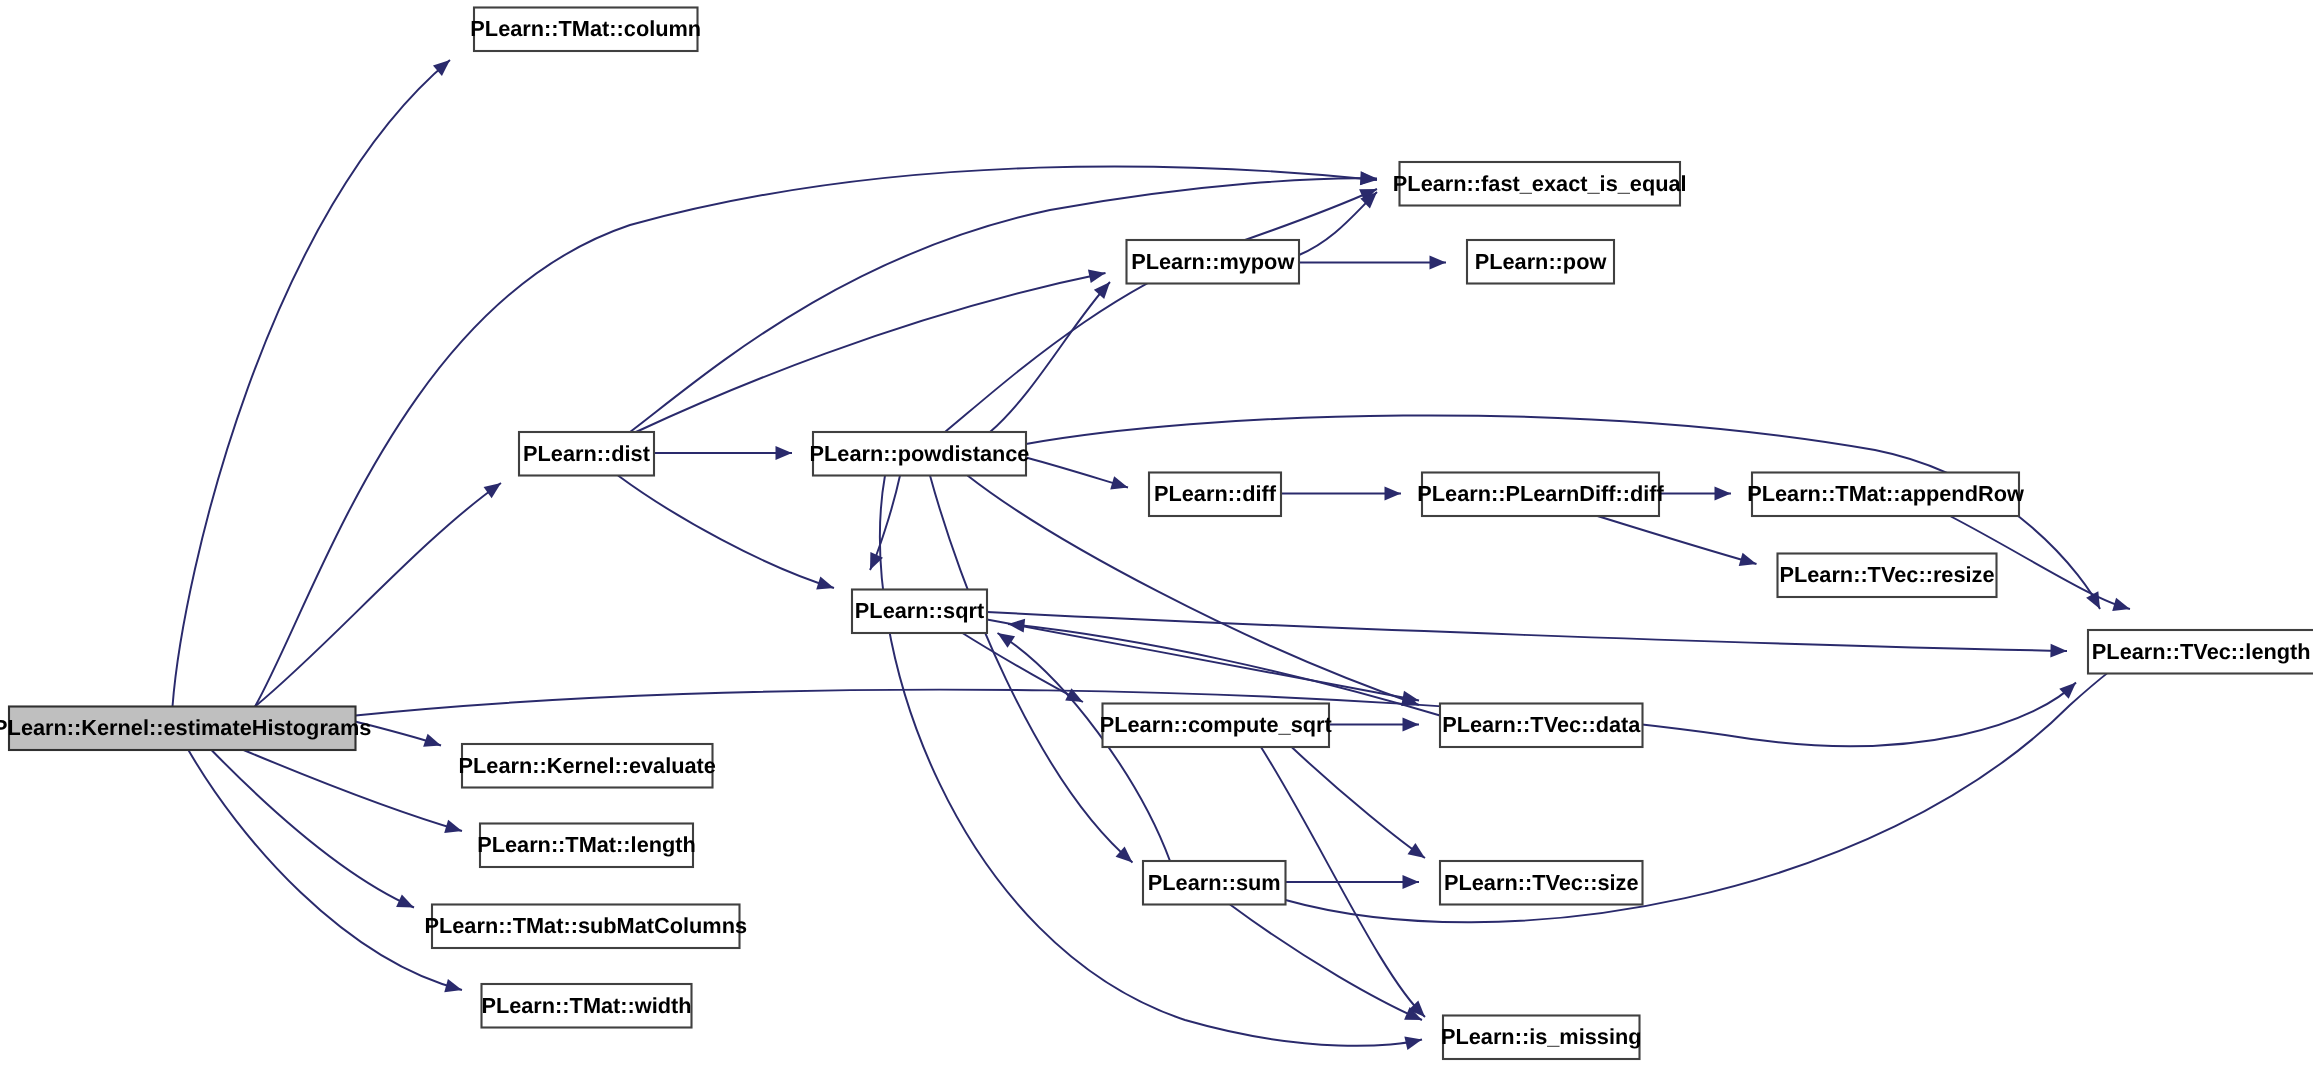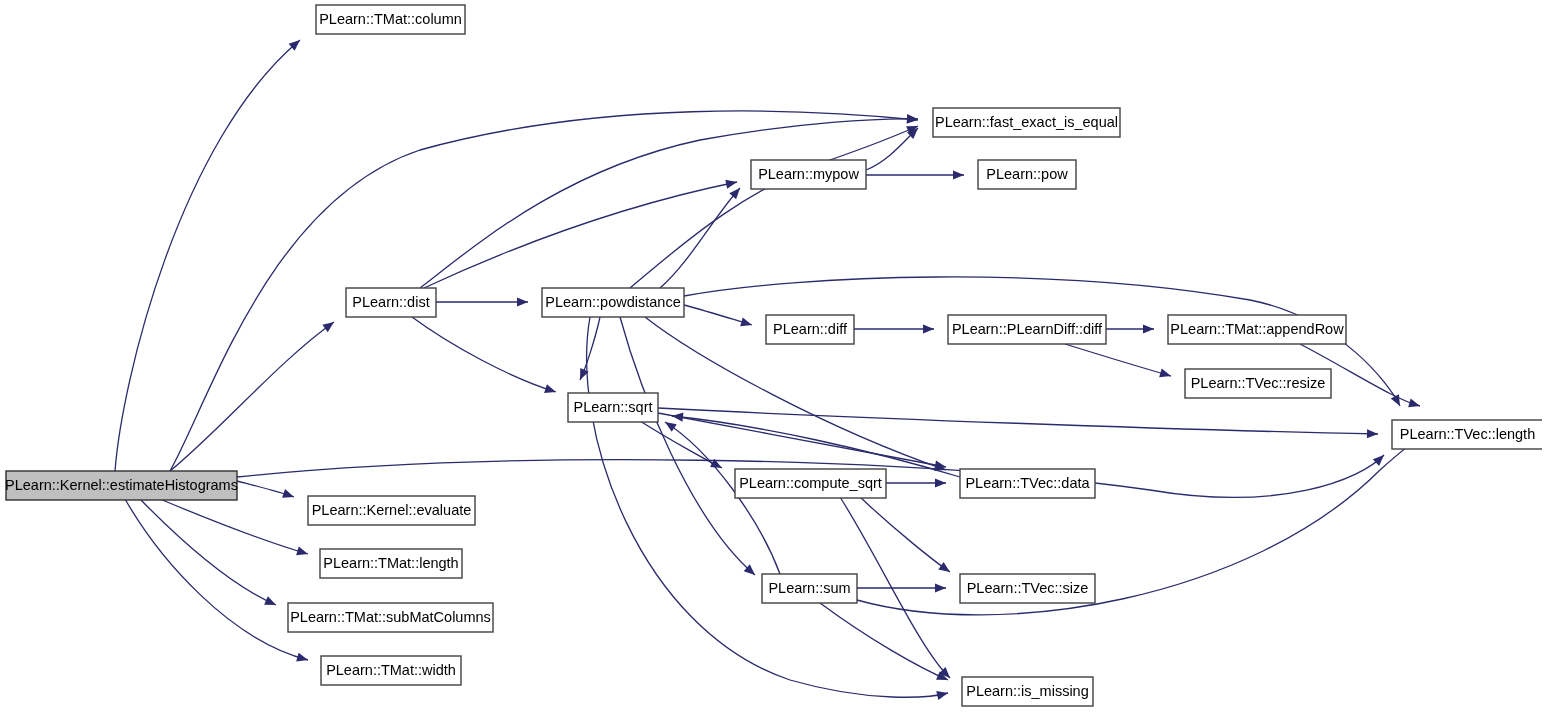--- a/index.html
+++ b/index.html
@@ -9,20 +9,21 @@
   }
   body {
     font-family: "Liberation Sans", sans-serif;
   }
   #graph-root {
     position: relative;
     width: 1542px;
     height: 712px;
     overflow: hidden;
     background: #ffffff;
+    font-weight: bold;
   }
   svg.callgraph {
     display: block;
     width: 1547px;
     height: 712px;
   }
   .edge {
     fill: none;
     stroke: #2a2a6c;
     stroke-width: 1.3px;

